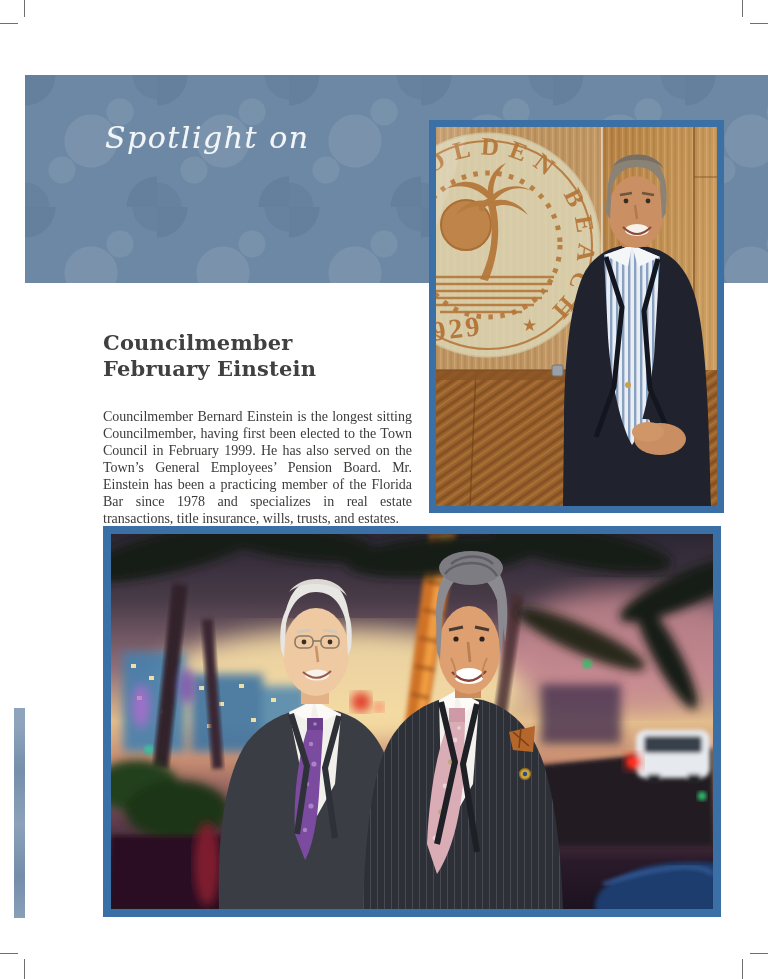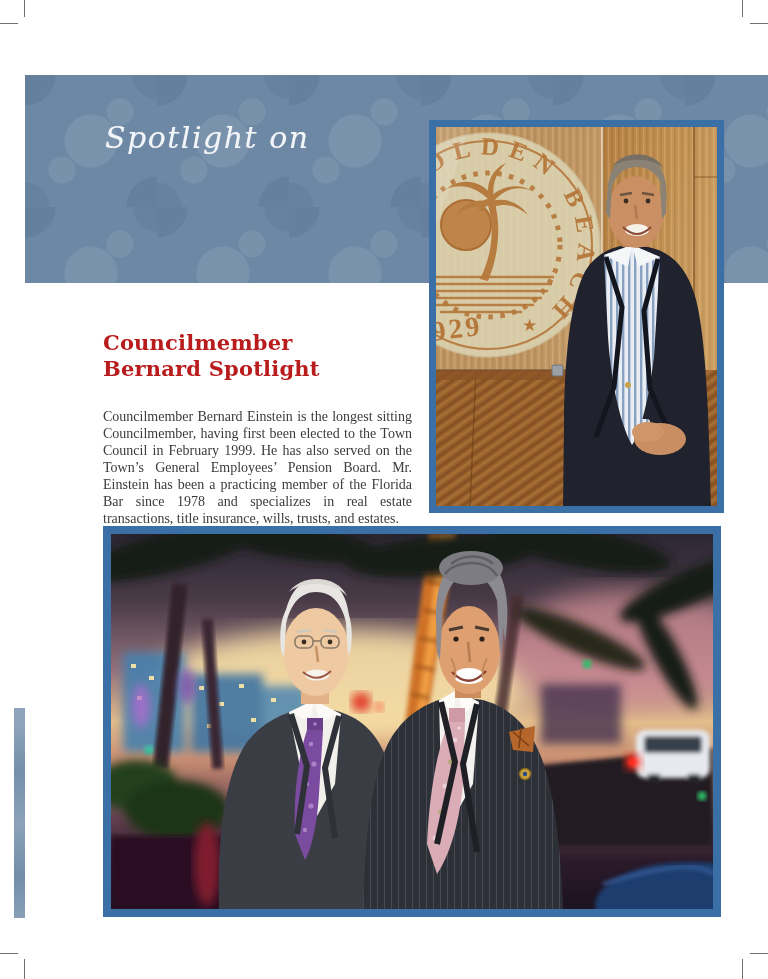--- a/index.html
+++ b/index.html
@@ -27,21 +27,21 @@
   #banner-script{
     position:absolute;left:80px;top:42px;color:#f3f6f9;
     font-family:"DejaVu Serif",serif;font-style:italic;font-weight:400;
     font-size:30px;line-height:41px;letter-spacing:1.5px;
     text-shadow:0 0 1px rgba(255,255,255,0.4);
   }
   #banner-script .line2{margin-left:19px;}
   
   #article-heading{
     position:absolute;left:103px;top:330px;
-    font-family:"DejaVu Serif",serif;font-weight:700;color:#b91c1c;
+    font-family:"DejaVu Serif",serif;font-weight:700;color:#404040;
     font-size:21px;line-height:26px;letter-spacing:0.2px;
   }
   #article-body{
     position:absolute;left:103px;top:408px;width:309px;
     font-family:"Liberation Serif",serif;font-size:14px;line-height:17px;
     color:#3c3b39;text-align:justify;
   }
   
   .photo-frame{
     position:absolute;border:7px solid #3a70a5;
@@ -178,21 +178,21 @@
         <path d="M 184 68 L 196 66 M 206 66 L 218 68" stroke="#6e5540" stroke-width="2.4"></path>
         <path d="M 199 78 L 201 92" stroke="#b07a50" stroke-width="2.4"></path>
         <ellipse cx="201" cy="103" rx="12" ry="6" fill="#f6f2ea"></ellipse>
         <path d="M 187 100 Q 201 114 215 100" fill="none" stroke="#8a4a38" stroke-width="2"></path>
       </g>
     </svg>
   </figure>
 
   <div id="article-heading">
     <div>Councilmember</div>
-    <div>Bernard Spotlight</div>
+    <div>February Einstein</div>
   </div>
 
   <p id="article-body" style="margin:0;">Councilmember Bernard Einstein is the longest sitting Councilmember, having first been elected to the Town Council in February 1999. He has also served on the Town’s General Employees’ Pension Board. Mr. Einstein has been a practicing member of the Florida Bar since 1978 and specializes in real estate transactions, title insurance, wills, trusts, and estates.</p>
 
   <figure id="event-frame" class="photo-frame" style="margin:0;">
     <svg width="602" height="375" viewBox="0 0 602 375">
       <defs>
         <linearGradient id="dusksky" x1="0" y1="0" x2="0" y2="1">
           <stop offset="0" stop-color="#2c2633"></stop>
           <stop offset="0.18" stop-color="#4a3c49"></stop>

